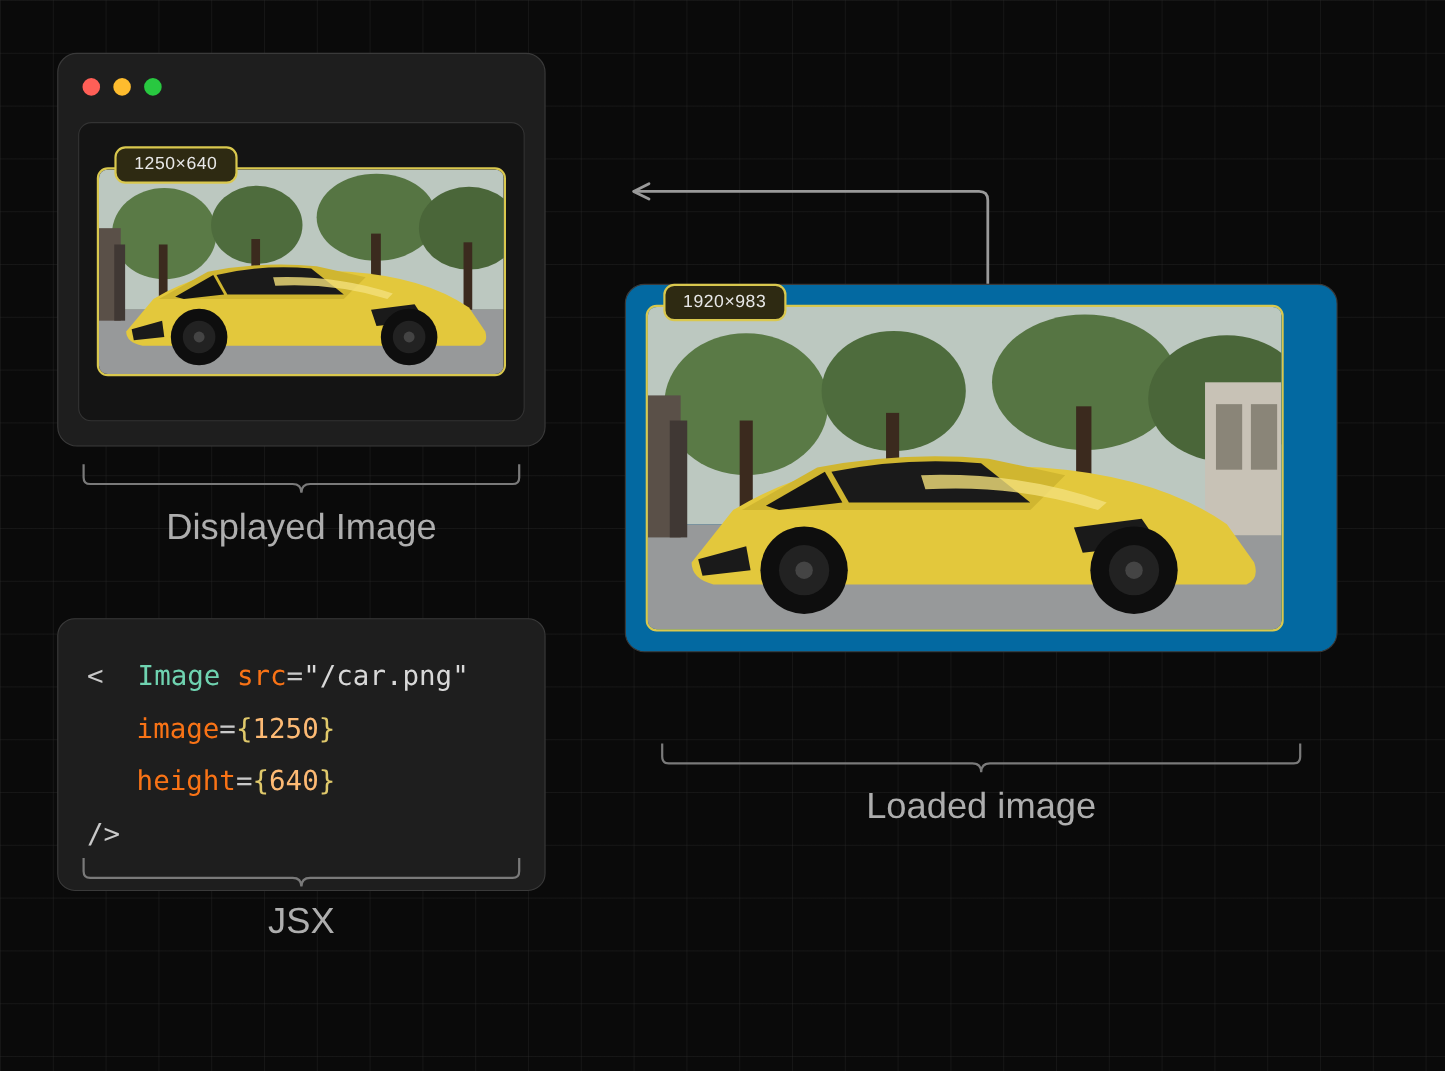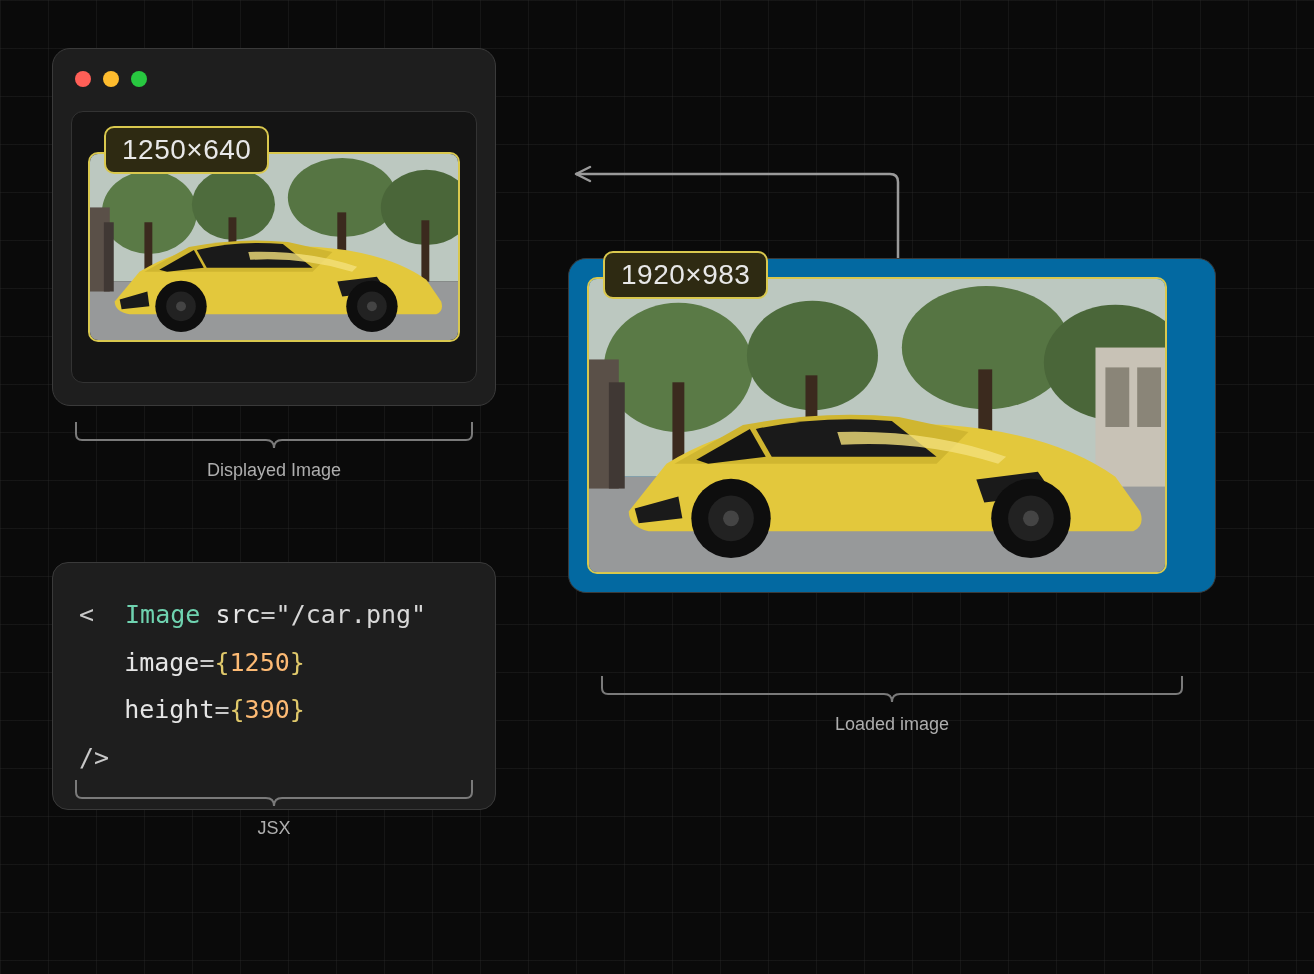--- a/index.html
+++ b/index.html
@@ -79,63 +79,63 @@
   .dim-badge {
     position: absolute;
     top: -2px;
     left: 16px;
     transform: translateY(-50%);
     background: #2e2a12;
     border: 2px solid #d9c84e;
     border-radius: 10px;
     padding: 6px 16px;
     color: #e8e8e8;
-    font-size: 28px;
+    font-size: 16px;
     font-weight: 400;
     z-index: 5;
     letter-spacing: 0.5px;
   }
   .badge-wrap {
     position: relative;
   }
 
   
   .bracket-wrap {
     position: absolute;
     text-align: center;
   }
   .bracket-svg {
     display: block;
     width: 100%;
     height: 30px;
   }
   .bracket-label {
     color: #aeaeae;
-    font-size: 18px;
+    font-size: 33px;
     margin-top: 10px;
   }
 
   
   .code-panel {
     position: absolute;
     left: 52px;
     top: 562px;
     width: 444px;
     background: #1e1e1e;
     border: 1px solid #3a3a3a;
     border-radius: 16px;
     padding: 28px 26px;
     font-family: ui-monospace, SFMono-Regular, Menlo, Consolas, monospace;
     font-size: 25px;
     line-height: 1.9;
     color: #d0d0d0;
   }
   .tok-punc   { color: #c9c9c9; }
   .tok-tag    { color: #6fd3b0; margin-left: 31px; }
-  .tok-attr   { color: #e5e5e5; margin-top: 40px; }
+  .tok-attr   { color: #f97316; margin-top: 40px; }
   .tok-str    { color: #d8d8d8; }
   .tok-brace  { color: #e0c96b; }
   .tok-num    { color: #fdba74; }
   .code-line  { white-space: pre; }
 
   
   .loaded-panel {
     position: absolute;
     left: 568px;
     top: 258px;
@@ -209,21 +209,21 @@
 <div class="bracket-wrap" style="left:74px; top:420px; width:400px;">
   <svg class="bracket-svg" viewBox="0 0 400 30">
     <path d="M 2 2 L 2 14 Q 2 20 8 20 L 192 20 Q 200 20 200 28 Q 200 20 208 20 L 392 20 Q 398 20 398 14 L 398 2" fill="none" stroke="#7a7a7a" stroke-width="2"></path>
   </svg>
   <div class="bracket-label">Displayed Image</div>
 </div>
 
 <div class="code-panel">
   <div class="code-line"><span class="tok-punc">&lt;</span><span class="tok-tag">Image</span> <span class="tok-attr">src</span><span class="tok-punc">=</span><span class="tok-str">"/car.png"</span></div>
   <div class="code-line">   <span class="tok-attr">image</span><span class="tok-punc">=</span><span class="tok-brace">{</span><span class="tok-num">1250</span><span class="tok-brace">}</span></div>
-  <div class="code-line">   <span class="tok-attr">height</span><span class="tok-punc">=</span><span class="tok-brace">{</span><span class="tok-num">390</span><span class="tok-brace">}</span></div>
+  <div class="code-line">   <span class="tok-attr">height</span><span class="tok-punc">=</span><span class="tok-brace">{</span><span class="tok-num">640</span><span class="tok-brace">}</span></div>
   <div class="code-line"><span class="tok-punc">/&gt;</span></div>
 </div>
 
 <div class="bracket-wrap" style="left:74px; top:778px; width:400px;">
   <svg class="bracket-svg" viewBox="0 0 400 30">
     <path d="M 2 2 L 2 14 Q 2 20 8 20 L 192 20 Q 200 20 200 28 Q 200 20 208 20 L 392 20 Q 398 20 398 14 L 398 2" fill="none" stroke="#7a7a7a" stroke-width="2"></path>
   </svg>
   <div class="bracket-label">JSX</div>
 </div>
 

